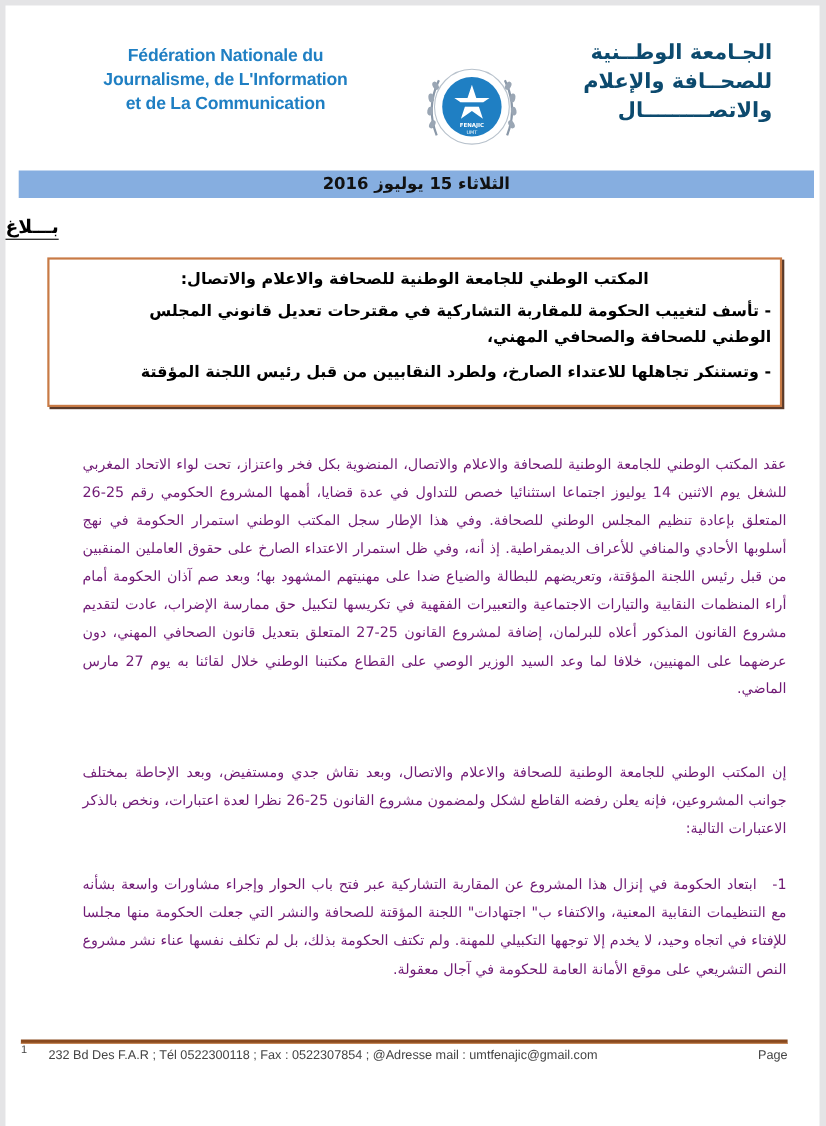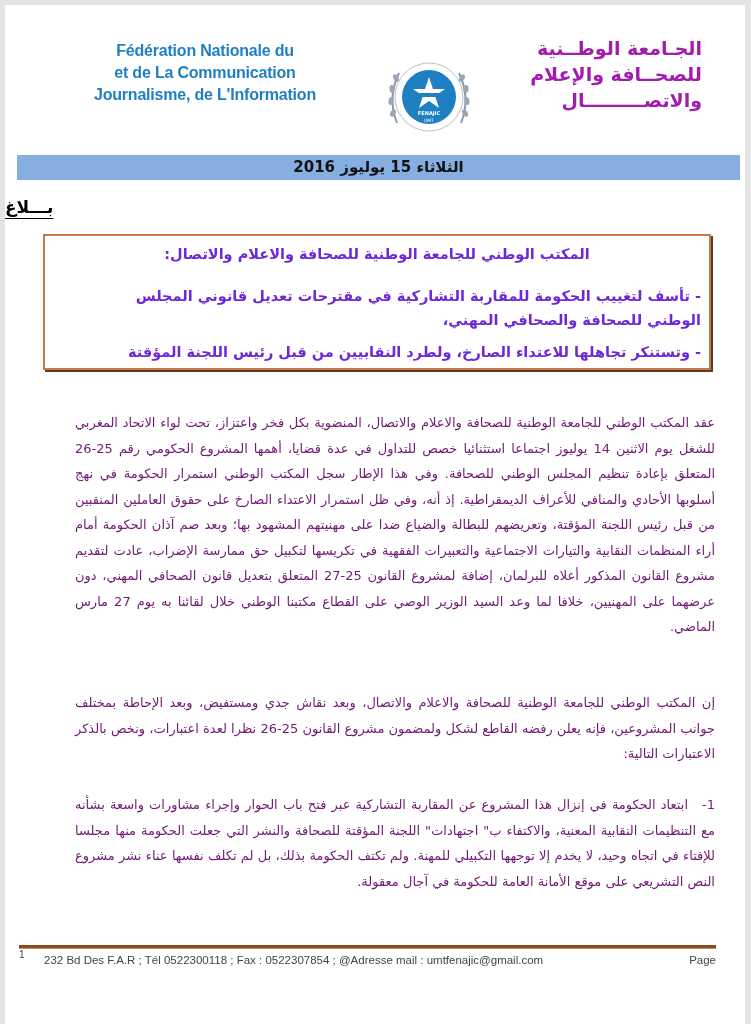--- a/index.html
+++ b/index.html
@@ -15,21 +15,21 @@
     
     .lh-fr {
       position: absolute; left: 55px; top: 35px; width: 290px;
       text-align: center; color: #1f7fc3; font-weight: bold;
       font-family: "Liberation Sans", sans-serif; font-size: 16px; line-height: 22px;
       letter-spacing: -0.2px;
     }
     .lh-fr div { white-space: nowrap; }
     .lh-ar {
       position: absolute; right: 43px; top: 30px; width: 200px;
-      direction: rtl; text-align: right; color: #a21caf; font-weight: bold;
+      direction: rtl; text-align: right; color: #0c4a6e; font-weight: bold;
       font-family: "DejaVu Sans", sans-serif; font-size: 19px; line-height: 26px;
     }
     .lh-ar div { white-space: nowrap; }
     .logo {
       position: absolute; left: 378px; top: 48px; width: 92px; height: 90px;
     }
     
     .date-band {
       position: absolute; left: 12px; top: 150px; width: 723px; height: 25px;
       background: #86aee0; direction: rtl; text-align: center;
@@ -39,26 +39,26 @@
     .title {
       position: absolute; left: 0; width: 740px; top: 192px; text-align: left;
       direction: rtl; font-weight: bold; font-size: 17px; color: #000;
       text-decoration: underline; text-underline-offset: 5px;
       font-family: "DejaVu Sans", sans-serif;
     }
     
     .summary {
       position: absolute; left: 38px; top: 229px; width: 664px; height: 132px;
       border: 2px solid #c87a45; box-shadow: 2px 2px 0 #5a3a2a;
-      direction: rtl; color: #6d28d9; font-weight: bold;
+      direction: rtl; color: #000000; font-weight: bold;
       font-family: "DejaVu Sans", sans-serif; font-size: 14.5px;
     }
     .summary .head { text-align: center; margin-top: 6px; line-height: 24px; }
     .summary .item { text-align: right; padding: 0 8px 0 6px; line-height: 24px; }
-    .summary .item.first { margin-top: 18px; padding-left: 44px; }
+    .summary .item.first { margin-top: 5px; padding-left: 44px; }
     .summary .item.second { margin-top: 8px; }
     
     .body {
       position: absolute; left: 70px; width: 640px; direction: rtl;
       font-family: "DejaVu Sans", sans-serif; font-size: 13px; color: #701a75;
       text-align: justify; text-align-last: right; line-height: 25.5px;
     }
     .body p { margin: 0; }
     .p1 { top: 405px; }
     .p2 { top: 685px; }
@@ -77,22 +77,22 @@
     .footer-text .addr { position: absolute; left: 25px; top: 2px; white-space: nowrap; }
     .footer-text .pg { position: absolute; right: 0; top: 2px; }
   </style>
 </head>
 <body>
 
 <div class="sheet">
 
   <div class="lh-fr">
     <div>Fédération Nationale du</div>
+    <div>Journalisme, de L'Information</div>
     <div>et de La Communication</div>
-    <div>Journalisme, de L'Information</div>
   </div>
 
   <div class="logo">
     <svg width="92" height="90" viewBox="0 0 92 90">
 
       <g fill="none" stroke="#8a98a8" stroke-width="2">
         <path d="M14 70 Q4 45 16 20"></path>
         <path d="M78 70 Q88 45 76 20"></path>
       </g>
       <g fill="#9aa6b4">

